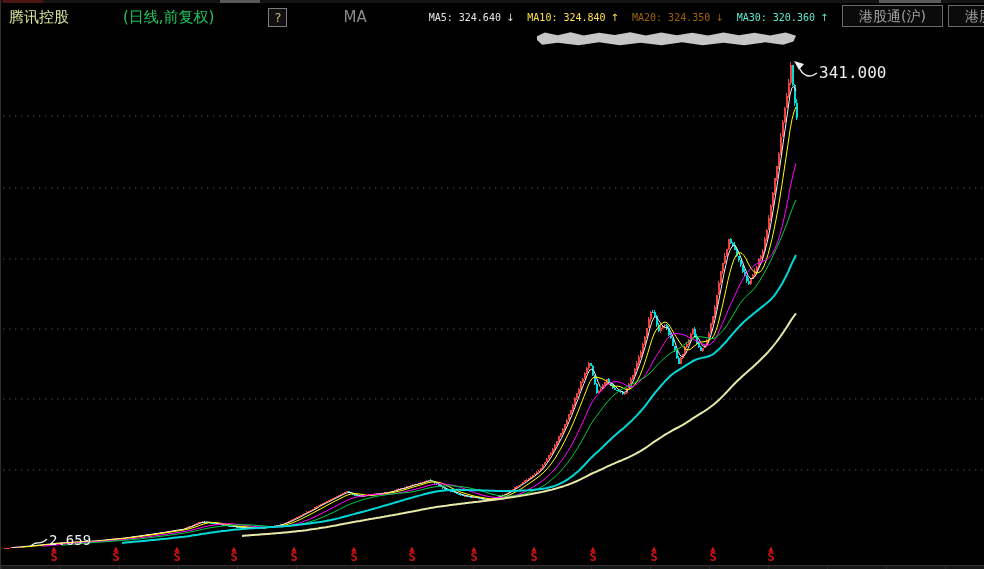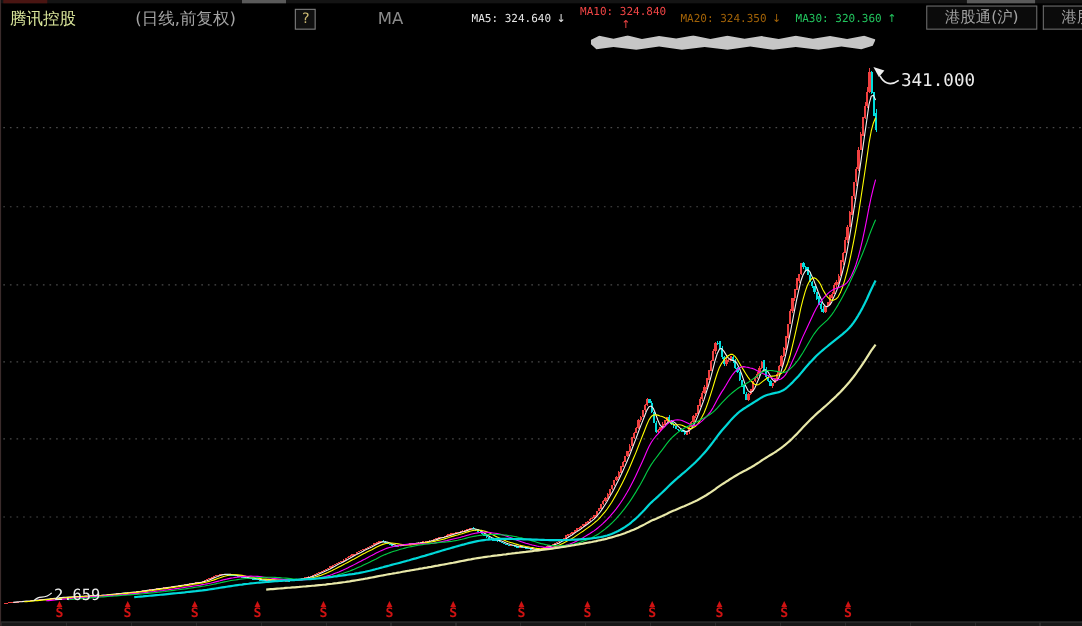--- a/index.html
+++ b/index.html
@@ -3,21 +3,21 @@
 <meta charset="utf-8">
 <style>
   html,body{margin:0;padding:0;background:#000;}
   body{width:984px;height:569px;overflow:hidden;font-family:"DejaVu Sans",sans-serif;}
   #app{position:relative;width:984px;height:569px;background:#000;border-left:1px solid #3a2b2b;box-sizing:border-box;}
   .topstrip{position:absolute;top:0;left:0;width:984px;height:3px;background:#141414;}
   .topseg{position:absolute;top:0;height:3px;background:#5a5a5a;}
   .topseg.red{background:#4a1512;}
   header{position:absolute;top:3px;left:0;width:984px;height:28px;display:flex;align-items:center;white-space:nowrap;gap:48px;}
   .title{color:#d9e59a;font-size:15px;margin-left:8px;}
-  .subtitle{color:#a3a3a3;font-size:15px;margin-left:6px;}
+  .subtitle{color:#22c55e;font-size:15px;margin-left:6px;}
   .helpbtn{margin-left:6px;width:17px;height:17px;border:1px solid #7d7d7d;color:#c7b570;font-size:13px;line-height:17px;text-align:center;background:#101010;}
   .mabtn{margin-left:8px;color:#8a8a8a;font-size:15px;}
   #ma-legend{display:flex;align-items:center;margin-left:14px;font-family:"DejaVu Sans Mono",monospace;font-size:10px;justify-content:center;}
   .ma-item{margin-right:13px;display:flex;align-items:center;}
   .ma-arrow{margin-left:5px;font-family:"DejaVu Sans",sans-serif;}
   .ma-more{color:#8f94b8;font-size:14px;font-family:"DejaVu Sans Mono",monospace;}
   .badges{position:absolute;right:0;top:2px;display:flex;}
   .badge{border:1px solid #6a6a6a;background:#0b0b0b;color:#a2a2a2;font-size:14px;height:20px;line-height:20px;padding:0 16px;margin-left:5px;}
   .badge.cut{width:20px;padding-right:0;border-right:none;overflow:hidden;}
   .scribble{position:absolute;left:536px;top:31px;width:259px;height:15px;background:#c6c6c6;
@@ -43,29 +43,29 @@
   <header>
     <span class="title">腾讯控股</span>
     <span class="subtitle">(日线,前复权)</span>
     <span class="helpbtn">?</span>
     <span class="mabtn">MA</span>
     <span id="ma-legend">
         <span class="ma-item" style="color: rgb(230, 230, 230);">
           <span>MA5: 324.640</span>
           <span class="ma-arrow">↓</span>
         </span>
-        <span class="ma-item" style="color: #ef4444; flex-direction: column;">
+        <span class="ma-item" style="color: #fde047;">
           <span>MA10: 324.840</span>
           <span class="ma-arrow">↑</span>
         </span>
         <span class="ma-item" style="color: #a16207;">
           <span>MA20: 324.350</span>
           <span class="ma-arrow">↓</span>
         </span>
-        <span class="ma-item" style="color: #22c55e;">
+        <span class="ma-item" style="color: #5eead4;">
           <span>MA30: 320.360</span>
           <span class="ma-arrow">↑</span>
         </span>
       </span>
     <span class="ma-more">MA</span>
     <span class="badges">
       <span class="badge">港股通(沪)</span>
       <span class="badge cut">港股</span>
     </span>
   </header>

